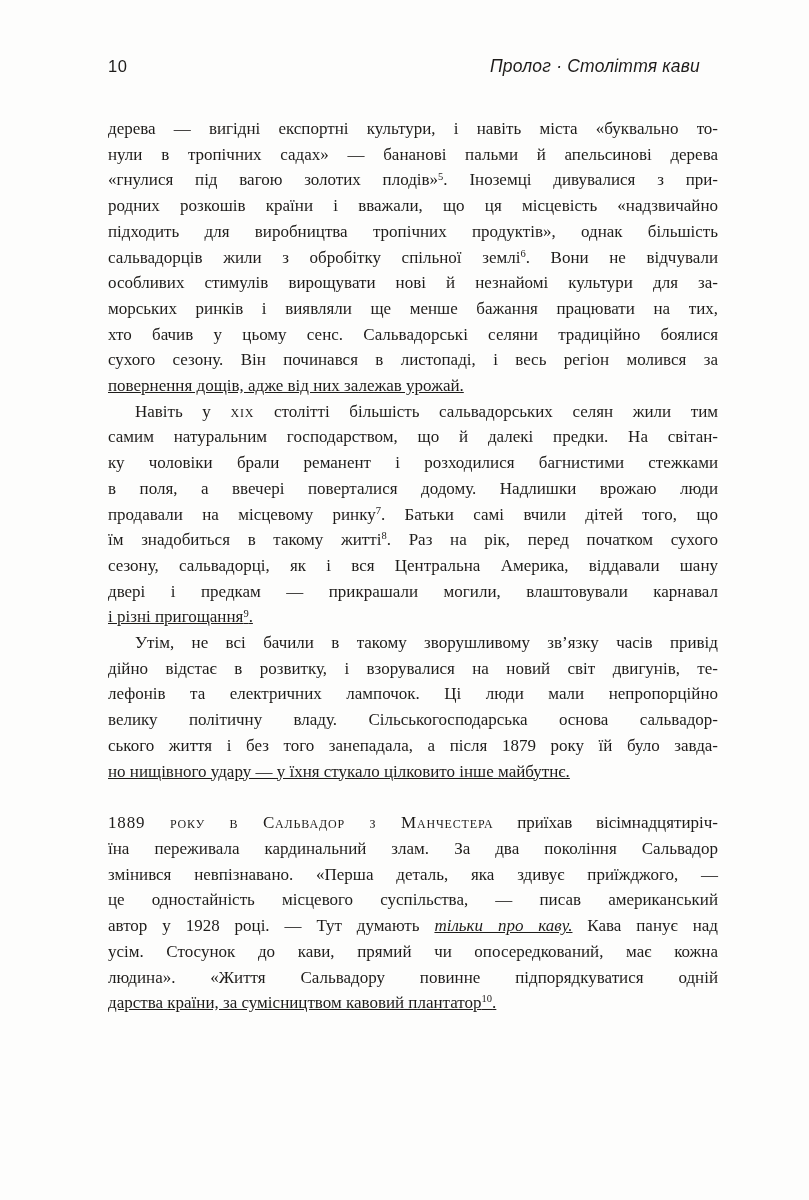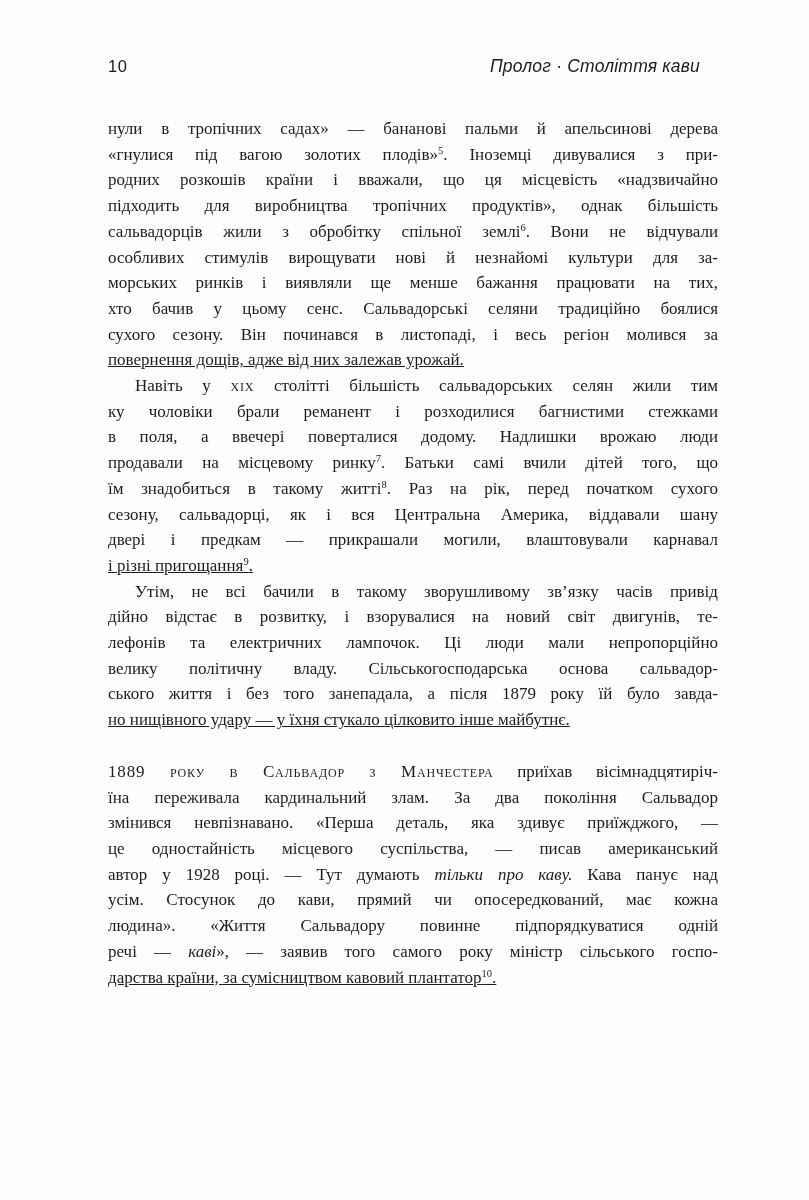--- a/index.html
+++ b/index.html
@@ -64,49 +64,52 @@
   }
   sup {
     font-size: 0.62em;
     line-height: 0;
     vertical-align: baseline;
     position: relative;
     top: -0.55em;
   }
   .italic {
     font-style: italic;
+    text-decoration: underline;
   }
   .smallcaps {
     font-variant: small-caps;
     letter-spacing: 0.05em;
   }
 </style>
 </head>
 <body>
 
 <div class="page">
   <div class="header">
     <span class="pagenum">10</span>
     <span class="running-head">Пролог · Століття кави</span>
   </div>
   <div class="text-block">
       <div class="para">
+        <div class="line">дерева — вигідні експортні культури, і навіть міста «буквально то-</div>
         <div class="line">нули в тропічних садах» — бананові пальми й апельсинові дерева</div>
         <div class="line">«гнулися під вагою золотих плодів»<sup>5</sup>. Іноземці дивувалися з при-</div>
         <div class="line">родних розкошів країни і вважали, що ця місцевість «надзвичайно</div>
         <div class="line">підходить для виробництва тропічних продуктів», однак більшість</div>
         <div class="line">сальвадорців жили з обробітку спільної землі<sup>6</sup>. Вони не відчували</div>
         <div class="line">особливих стимулів вирощувати нові й незнайомі культури для за-</div>
         <div class="line">морських ринків і виявляли ще менше бажання працювати на тих,</div>
         <div class="line">хто бачив у цьому сенс. Сальвадорські селяни традиційно боялися</div>
         <div class="line">сухого сезону. Він починався в листопаді, і весь регіон молився за</div>
         <div class="line last">повернення дощів, адже від них залежав урожай.</div>
       </div>
       <div class="para indent">
         <div class="line">Навіть у <span class="smallcaps">xix</span> столітті більшість сальвадорських селян жили тим</div>
+        <div class="line">самим натуральним господарством, що й далекі предки. На світан-</div>
         <div class="line">ку чоловіки брали реманент і розходилися багнистими стежками</div>
         <div class="line">в поля, а ввечері поверталися додому. Надлишки врожаю люди</div>
         <div class="line">продавали на місцевому ринку<sup>7</sup>. Батьки самі вчили дітей того, що</div>
         <div class="line">їм знадобиться в такому житті<sup>8</sup>. Раз на рік, перед початком сухого</div>
         <div class="line">сезону, сальвадорці, як і вся Центральна Америка, віддавали шану</div>
         <div class="line">двері і предкам — прикрашали могили, влаштовували карнавал</div>
         <div class="line last">і різні пригощання<sup>9</sup>.</div>
       </div>
       <div class="para indent">
         <div class="line">Утім, не всі бачили в такому зворушливому зв’язку часів привід</div>
@@ -117,17 +120,16 @@
         <div class="line last">но нищівного удару — у їхня стукало цілковито інше майбутнє.</div>
       </div>
       <div class="para section-break">
         <div class="line"><span class="smallcaps">1889 року в Сальвадор з Манчестера</span> приїхав вісімнадцятиріч-</div>
         <div class="line">їна переживала кардинальний злам. За два покоління Сальвадор</div>
         <div class="line">змінився невпізнавано. «Перша деталь, яка здивує приїжджого, —</div>
         <div class="line">це одностайність місцевого суспільства, — писав американський</div>
         <div class="line">автор у 1928 році. — Тут думають <span class="italic">тільки про каву.</span> Кава панує над</div>
         <div class="line">усім. Стосунок до кави, прямий чи опосередкований, має кожна</div>
         <div class="line">людина». «Життя Сальвадору повинне підпорядкуватися одній</div>
-        <div class="line">речі — <span class="italic">каві</span>», — заявив того самого року міністр сільського госпо-</div>
         <div class="line last">дарства країни, за сумісництвом кавовий плантатор<sup>10</sup>.</div>
       </div>
     </div>
 </div>
 
 </body></html>

